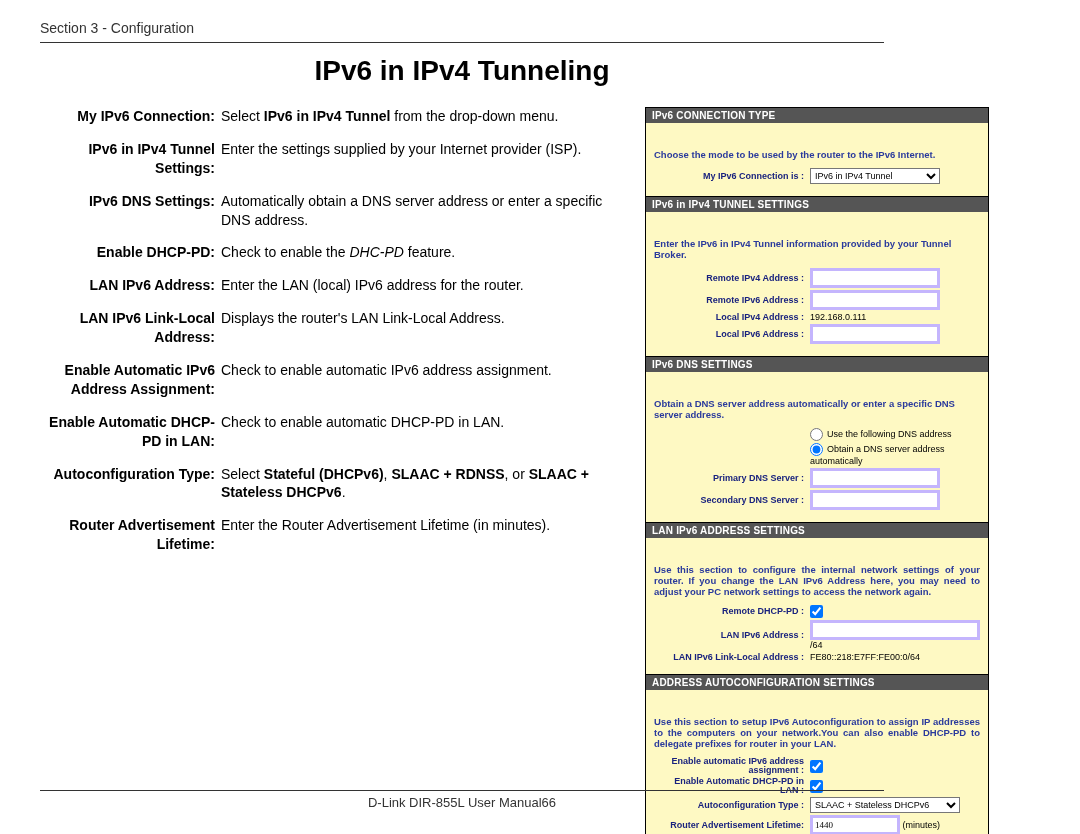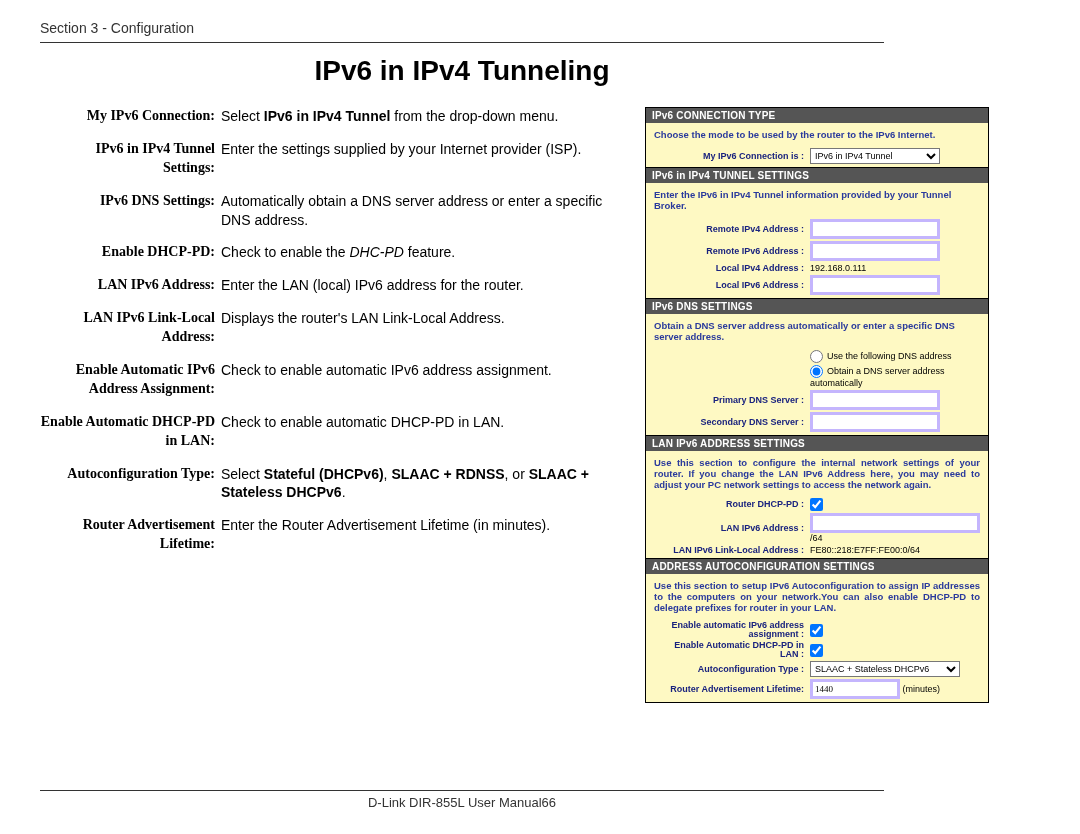--- a/index.html
+++ b/index.html
@@ -42,21 +42,20 @@
   }
   .def-row {
     display: flex;
     margin-bottom: 14px;
   }
   .def-term {
     width: 175px;
     text-align: right;
     font-weight: 700;
     padding-right: 6px;
-    font-family: Liberation Serif, serif;
   }
   .def-desc {
     flex: 1;
   }
   .def-desc b { font-weight: 700; }
 
   
   .shot {
     border: 1px solid #000;
     width: 395px;
@@ -69,21 +68,22 @@
     background: #555;
     color: #fff;
     font-size: 10px;
     padding: 2px 6px;
     font-weight: 700;
     letter-spacing: 0.02em;
     border-top: 1px solid #000;
   }
   .shot .sect-header:first-child { border-top: none; }
   .shot .sect-body {
-    padding: 6px 8px 1px 8px;
+    padding: 6px 8px 10px 8px;
+    margin-top: 20px;
   }
   .blurb {
     font-weight: 700;
     color: #2a3a9c;
     font-size: 9.5px;
     margin-bottom: 8px;
   }
   .fr { 
     display: flex;
     align-items: center;
@@ -244,21 +244,21 @@
         <div class="fr">
             <div class="lbl">Secondary DNS Server :</div>
             <div class="ctl"><input type="text" class="txt-s" value="" style=""></div>
           </div>
       </div>
 
       <div class="sect-header">LAN IPv6 ADDRESS SETTINGS</div>
       <div class="sect-body">
         <div class="blurb" style="text-align:justify">Use this section to configure the internal network settings of your router. If you change the LAN IPv6 Address here, you may need to adjust your PC network settings to access the network again.</div>
         <div class="fr">
-            <div class="lbl">Router DHCP-PD :</div>
+            <div class="lbl">Remote DHCP-PD :</div>
             <div class="ctl"><input type="checkbox" checked="" style=""></div>
           </div>
         <div class="fr">
             <div class="lbl">LAN IPv6 Address :</div>
             <div class="ctl"><input type="text" style="width: 160px;" value=""> <span>/64</span></div>
           </div>
         <div class="fr">
             <div class="lbl">LAN IPv6 Link-Local Address :</div>
             <div class="ctl">FE80::218:E7FF:FE00:0/64</div>
           </div>

